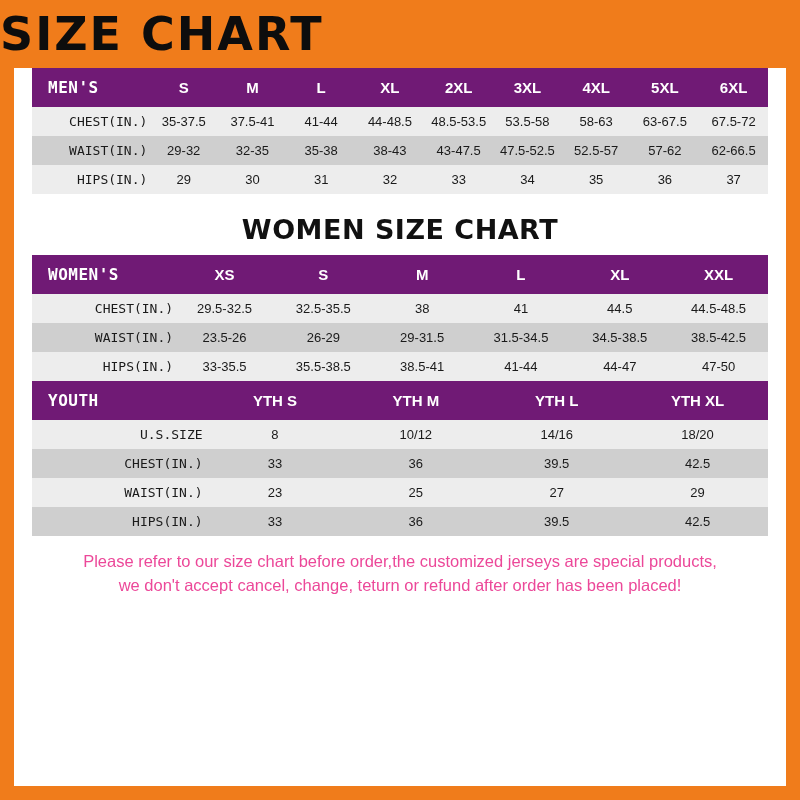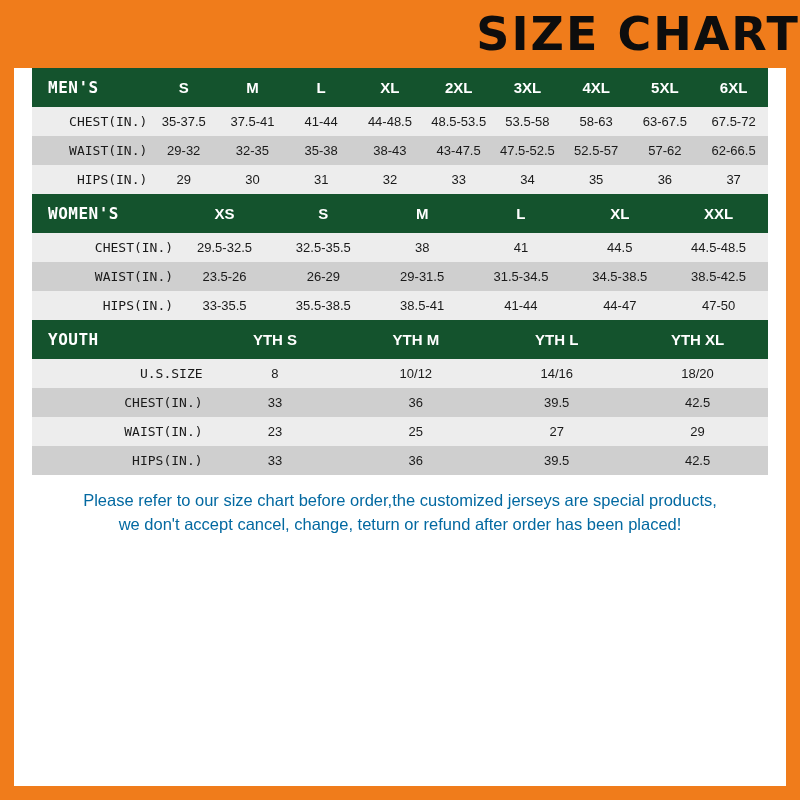--- a/index.html
+++ b/index.html
@@ -20,21 +20,21 @@
     box-sizing: border-box;
     border-left: 14px solid #f07c1b;
     border-right: 14px solid #f07c1b;
     background: #ffffff;
   }
   .banner {
     height: 68px;
     background: #f07c1b;
     display: flex;
     align-items: center;
-    justify-content: flex-end;
+    justify-content: flex-start;
     margin: 0 -14px;
   }
   .banner-title {
     font-family: "DejaVu Sans", sans-serif;
     font-weight: bold;
     font-size: 46px;
     letter-spacing: 2px;
     color: #0d0d0d;
     line-height: 1;
   }
@@ -59,21 +59,21 @@
   }
   table.size-table th,
   table.size-table td {
     text-align: center;
     font-size: 13px;
     color: #1a1a1a;
     padding: 7px 2px;
     font-family: "Liberation Sans", sans-serif;
   }
   table.size-table thead th {
-    background: #14532d;
+    background: #701a75;
     color: #ffffff;
     font-weight: bold;
     font-size: 15px;
     padding: 10px 2px;
   }
   table.size-table thead th.rowlabel-head {
     text-align: left;
     padding-left: 16px;
     font-family: "DejaVu Sans Mono", monospace;
     font-size: 16px;
@@ -88,21 +88,21 @@
   tr.band-dark td { background: #cfcfcf; }
 
   .men-col-label { width: 13.5%; }
   .women-col-label { width: 17%; }
   .youth-col-label { width: 21%; margin-top: 32px; }
 
   .footer-note {
     margin: 14px 0 0 0;
     padding: 0 10px;
     text-align: center;
-    color: #0369a1;
+    color: #ec4899;
     font-size: 16.5px;
     line-height: 1.45;
     font-family: "Liberation Sans", sans-serif;
   }
   .bottom-bar {
     position: absolute;
     left: -14px;
     right: -14px;
     bottom: 0;
     height: 14px;
@@ -168,20 +168,21 @@
           <td>32</td>
           <td>33</td>
           <td>34</td>
           <td>35</td>
           <td>36</td>
           <td>37</td>
         </tr>
       </tbody>
     </table>
 
+    <div class="section-title">WOMEN SIZE CHART</div>
     <table class="size-table">
       <thead>
         <tr>
           <th class="rowlabel-head women-col-label">WOMEN'S</th>
           <th>XS</th>
           <th>S</th>
           <th>M</th>
           <th>L</th>
           <th>XL</th>
           <th>XXL</th>

